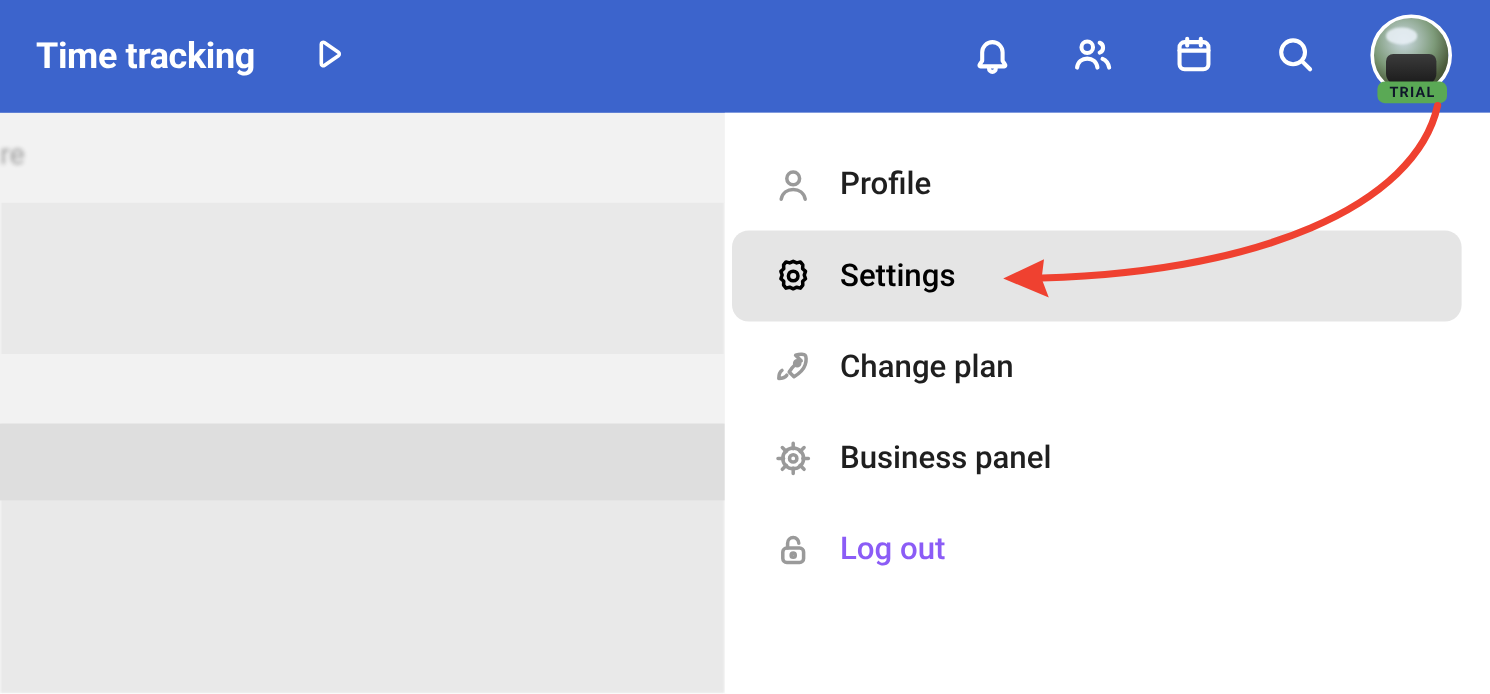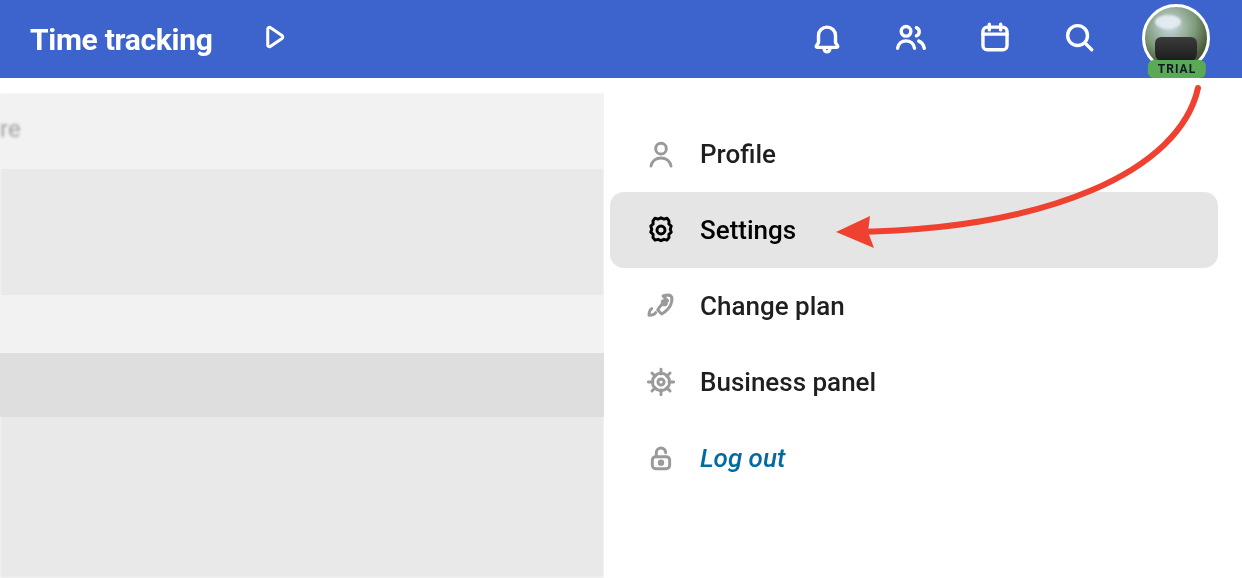--- a/index.html
+++ b/index.html
@@ -3,21 +3,21 @@
 <meta charset="utf-8">
 <style>
   * { box-sizing: border-box; margin: 0; padding: 0; }
   html, body { width: 1242px; height: 578px; font-family: -apple-system, BlinkMacSystemFont, "Segoe UI", Roboto, Helvetica, Arial, sans-serif; overflow: hidden; }
   body { position: relative; background: #fff; }
 
   
   .header {
     position: absolute;
     top: 0; left: 0; right: 0;
-    height: 78px;
+    height: 94px;
     background: #3c64cc;
     display: flex;
     align-items: center;
     padding: 0 30px;
     color: #fff;
     z-index: 10;
   }
   .page-title {
     font-size: 30px;
     font-weight: 700;
@@ -155,21 +155,21 @@
     align-items: center;
     justify-content: center;
     margin-right: 22px;
   }
   .menu-item .mi-icon svg { width: 32px; height: 32px; }
   .menu-item.selected {
     background: #e5e5e5;
     color: #000;
   }
   .menu-item.selected .mi-icon svg { stroke: #000; }
-  .menu-item.logout span.mi-label { color: #0369a1; font-style: italic; }
+  .menu-item.logout span.mi-label { color: #8b5cf6; }
 
   
   .arrow-svg {
     position: absolute;
     top: 80px;
     left: 820px;
     width: 400px;
     height: 180px;
     z-index: 30;
     pointer-events: none;

